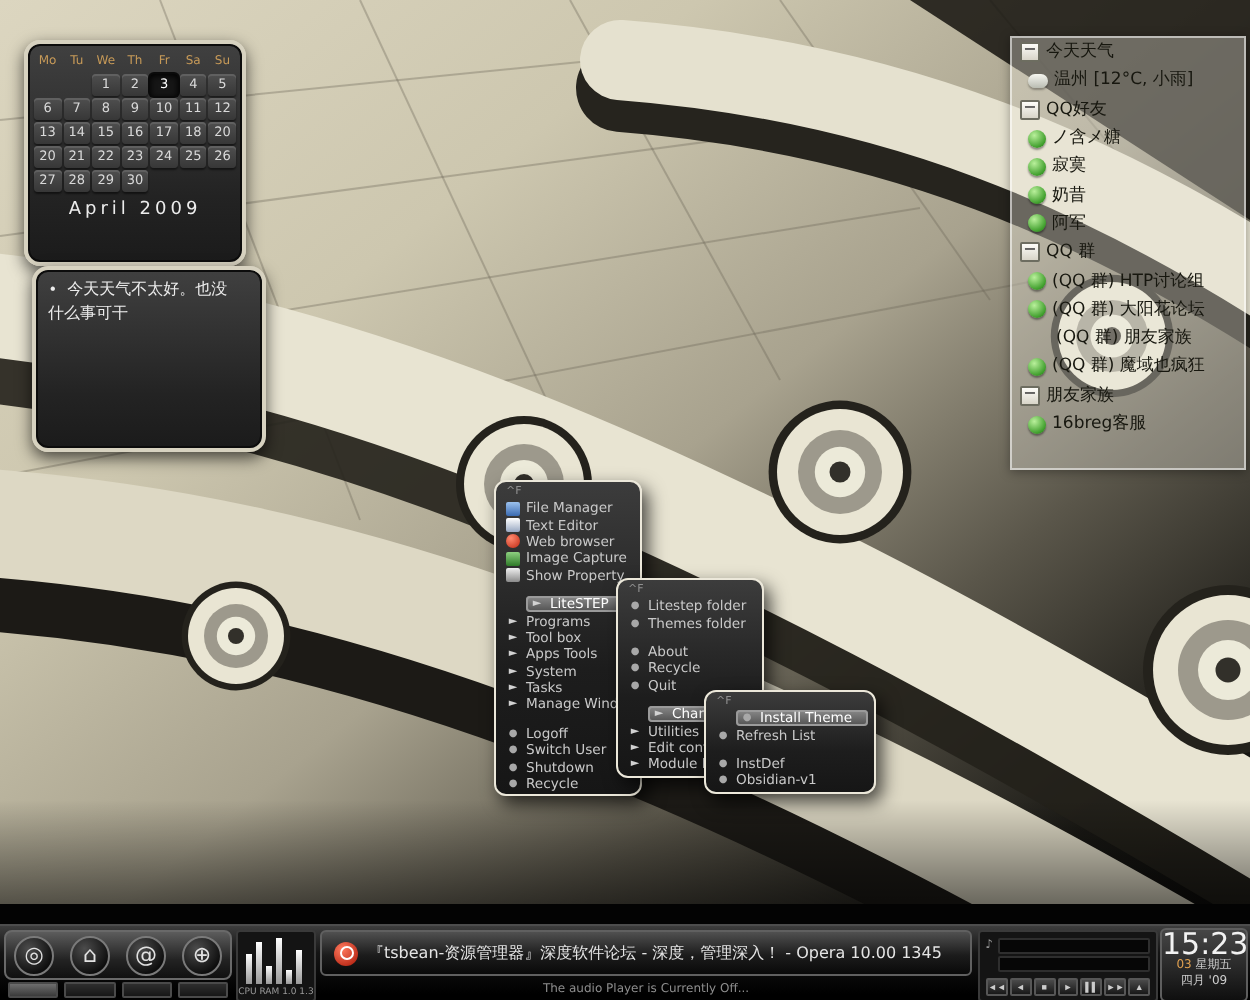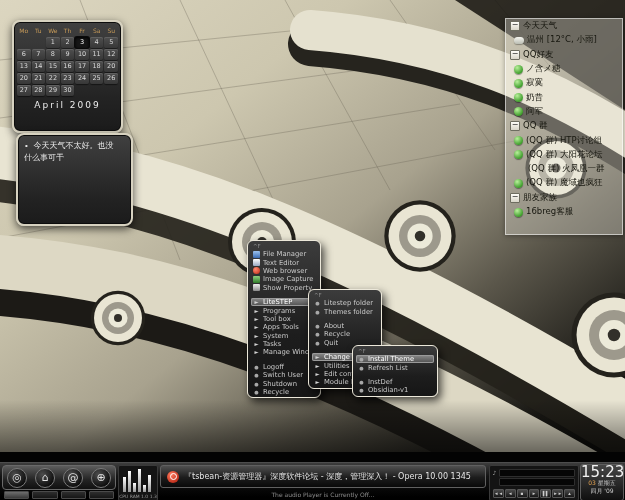--- a/index.html
+++ b/index.html
@@ -44,21 +44,21 @@
   .menu{position:absolute;background:linear-gradient(#3c3c3c,#1d1d1d 60%,#161616);
         border:1px solid #ece8da;border-radius:6px;padding:2px 3px 1px 3px;
         box-shadow:3px 4px 9px rgba(0,0,0,.7);color:#c9c9c9;}
   #menu1{left:247px;top:240px;width:66px;z-index:10;}
   #menu2{left:308px;top:289px;width:66px;z-index:11;}
   #menu3{left:352px;top:345px;width:78px;z-index:12;}
   .mtitle{font-size:5.5px;color:#909090;height:7px;line-height:7px;padding-left:2px;}
   .mrow{display:flex;align-items:center;gap:3px;height:8.4px;padding:0 2px;
         border-radius:2px;font-size:6.8px;white-space:nowrap;}
   .mrow.hl{background:linear-gradient(#8a8a8a,#505050);color:#fff;
-           box-shadow:inset 0 0 0 1px #9a9a9a;}
+           box-shadow:inset 0 0 0 1px #9a9a9a;margin-left:12px;}
   .msep{height:6px;}
   .mic{flex:none;}
   .ai{width:7px;height:7px;border-radius:1px;}
   .ai-fm{background:linear-gradient(#9cc2ee,#3a6ab0);}
   .ai-te{background:linear-gradient(#ffffff,#98a8c2);}
   .ai-wb{background:radial-gradient(circle at 35% 30%,#ff8a70,#bf2812);border-radius:50%;}
   .ai-ic{background:linear-gradient(#8ed080,#2e7a28);}
   .ai-sp{background:linear-gradient(#f0f0f0,#8a8a8a);}
   .mic-arr{font-size:5.5px;color:#d2d2d2;width:7px;text-align:center;line-height:8px;}
   .mic-dot{font-size:5px;color:#a8a8a8;width:7px;text-align:center;line-height:8px;}
@@ -278,21 +278,21 @@
     </div>
     <div class="b-row ind1">
       <span class="bico-qq"></span>
       <span>(QQ 群) HTP讨论组</span>
     </div>
     <div class="b-row ind1">
       <span class="bico-qq"></span>
       <span>(QQ 群) 大阳花论坛</span>
     </div>
     <div class="b-row ind2">
-      <span>(QQ 群) 火凤凰一群</span>
+      <span>(QQ 群) 朋友家族</span>
     </div>
     <div class="b-row ind1">
       <span class="bico-qq"></span>
       <span>(QQ 群) 魔域也疯狂</span>
     </div>
     <div class="b-row">
       <span class="bico-col">−</span>
       <span>朋友家族</span>
     </div>
     <div class="b-row ind1">

